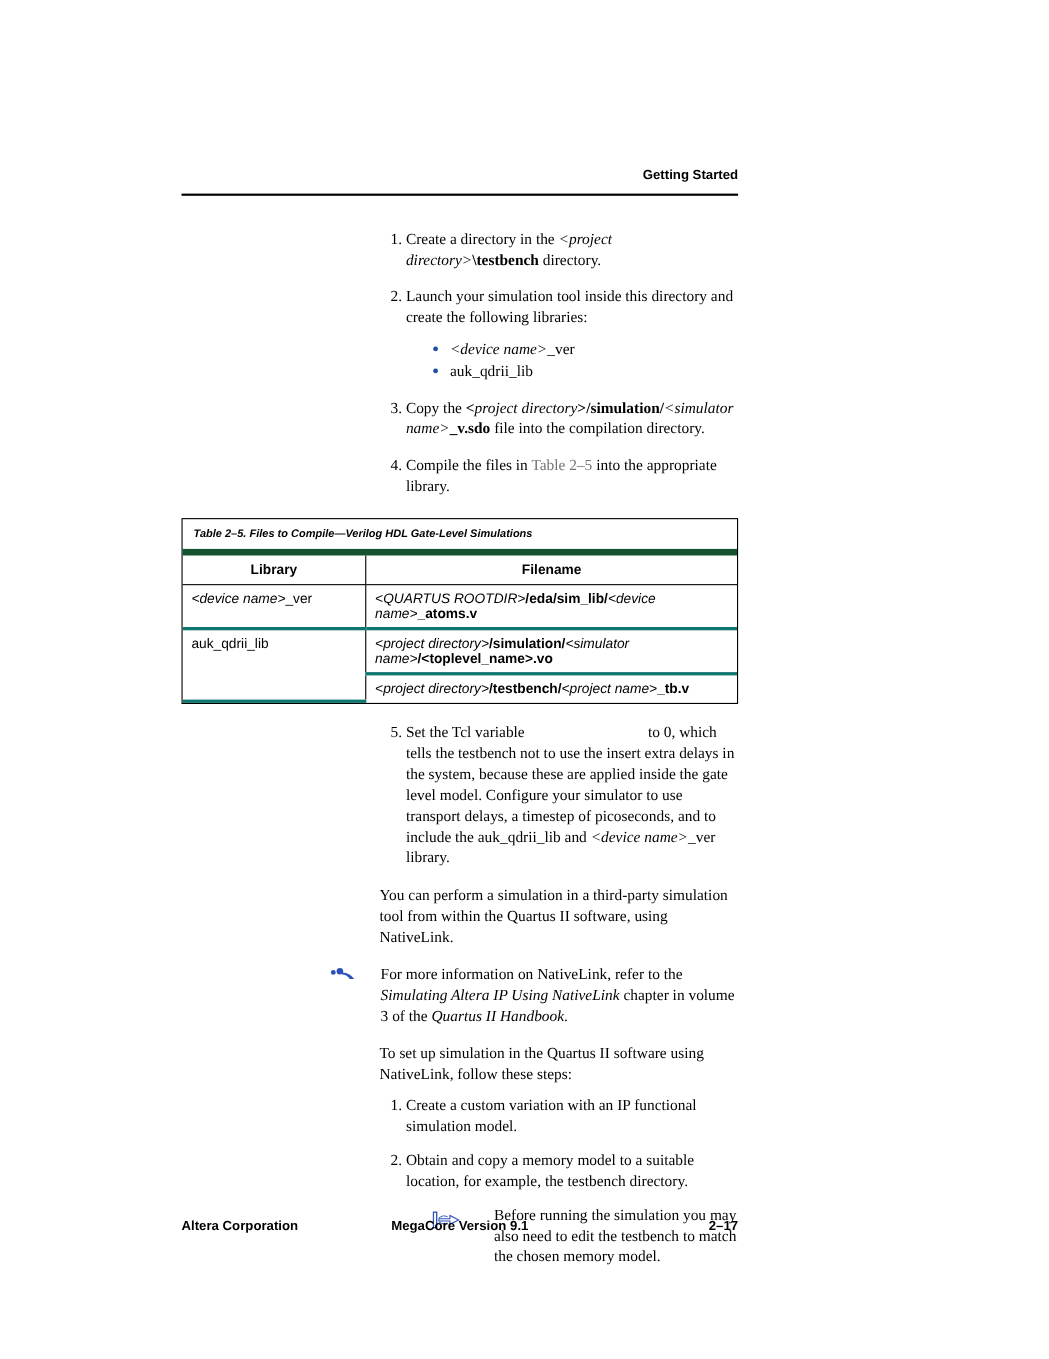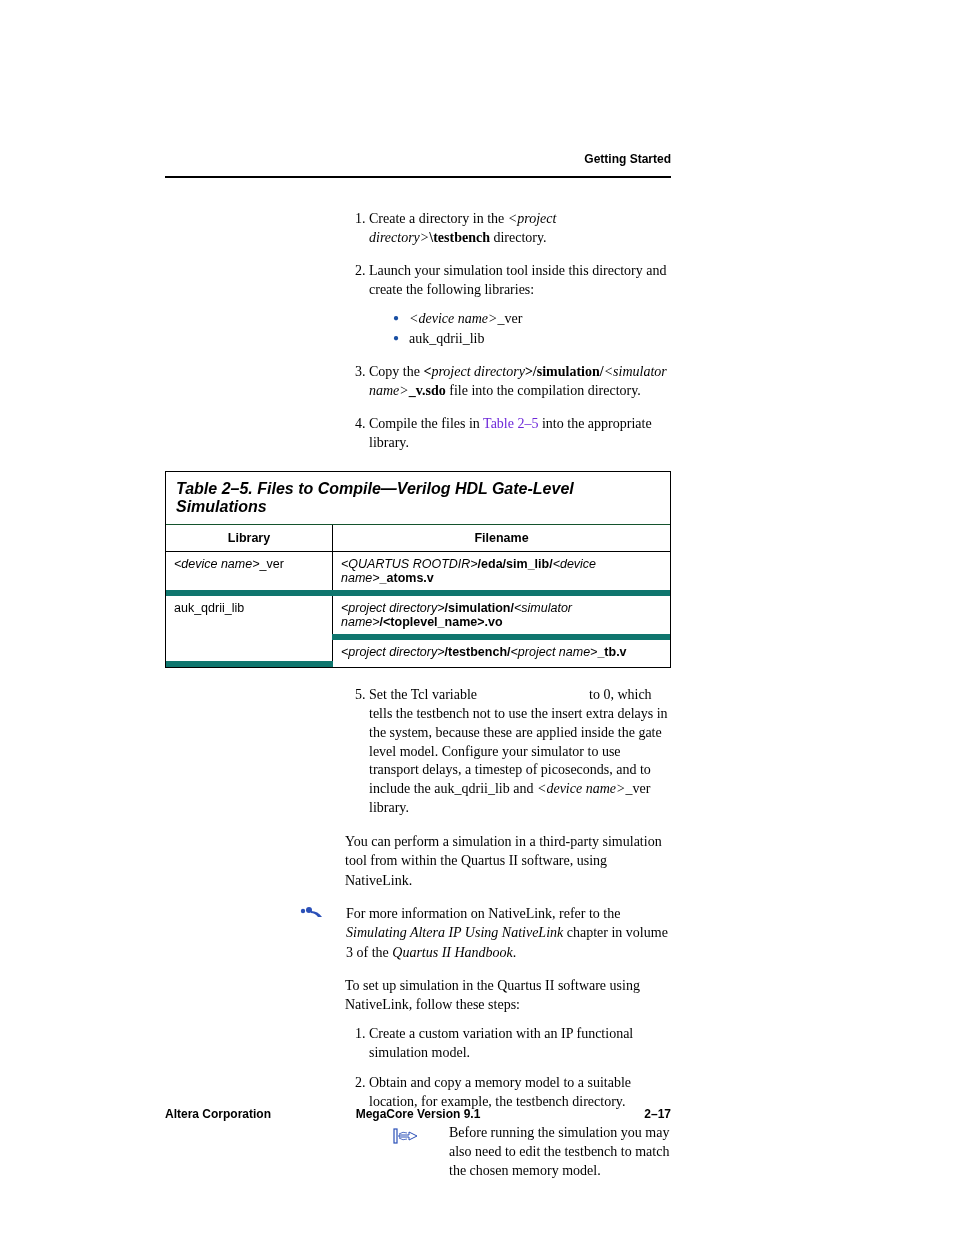--- a/index.html
+++ b/index.html
@@ -41,45 +41,45 @@
     margin-top: 70px;
     margin-left: 180px;
   }
   ol.main { margin: 0; padding-left: 24px; }
   ol.main > li { margin-bottom: 14px; line-height: 1.35; }
   .bullet-list { margin: 10px 0 10px 24px; padding: 0; list-style: none; }
   .bullet-list li { margin: 2px 0; }
   .bullet { color: #1a4fa3; font-size: 10px; position: relative; top:-2px; margin-right: 10px; }
   .italic { font-style: italic; }
   .bold { font-weight: bold; }
-  .link { color: #6d28d9; margin-top: 31px; }
+  .link { color: #737373; margin-top: 31px; }
   .table-wrap {
     margin: 18px 0 18px -180px;
     border: 1px solid #000;
     font-family: Arial, Helvetica, sans-serif;
     font-size: 12.5px;
   }
   .table-caption {
     font-style: italic;
     font-weight: bold;
     padding: 8px 10px;
-    border-bottom: 1px solid #14532d;
-    font-size: 16px;
+    border-bottom: 6px solid #14532d;
+    font-size: 10px;
   }
   table { width: 100%; border-collapse: collapse; }
   th {
     font-weight: bold;
     text-align: center;
     border-bottom: 1px solid #000;
     border-right: 1px solid #000;
     padding: 6px 8px;
   }
   th:last-child { border-right: none; }
   td {
-    border-bottom: 6px solid #0f766e;
+    border-bottom: 3px solid #0f766e;
     border-right: 1px solid #000;
     padding: 5px 8px;
     vertical-align: top;
   }
   td:last-child { border-right: none; }
   tr:last-child td { border-bottom: none; }
   .fn-ital { font-style: italic; }
   .col1 { width: 150px; }
   .after-table { margin-top: 18px; }
   .h2 {

